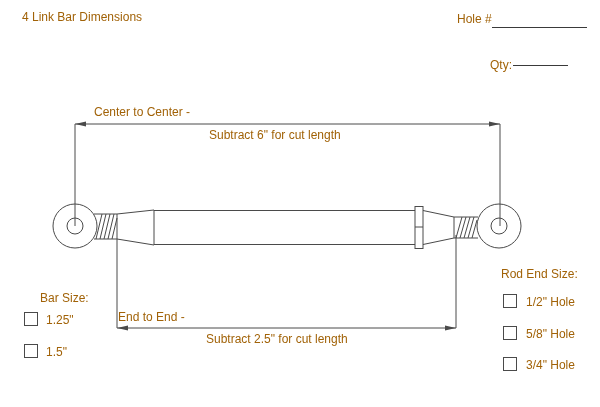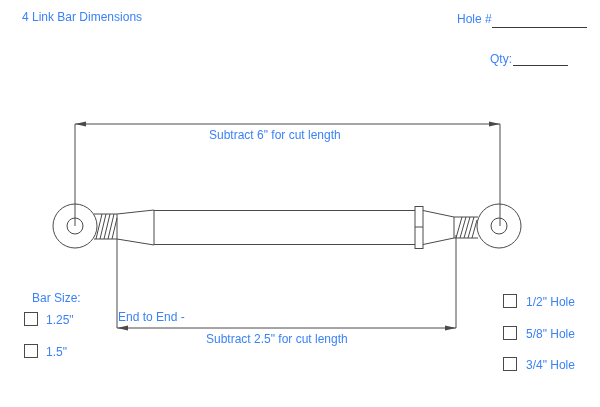--- a/index.html
+++ b/index.html
@@ -1,37 +1,37 @@
 <!DOCTYPE html>
 <html><head>
 <meta charset="utf-8">
 <style>
   html,body{margin:0;padding:0;background:#fff;}
   .page{
     position:relative;width:600px;height:407px;background:#ffffff;
     font-family:"Liberation Sans", sans-serif;color:#333333;overflow:hidden;
   }
-  .txt{position:absolute;font-size:12px;line-height:13px;white-space:nowrap;color:#3b82f6;}
+  .txt{position:absolute;font-size:12px;line-height:13px;white-space:nowrap;color:#a16207;}
   .fill-line{position:absolute;height:13px;border-bottom:1px solid #3a3a3a;background:transparent;}
   .checkbox{position:absolute;width:12px;height:12px;border:1.4px solid #4a4a4a;background:#ffffff;}
   .drawing{position:absolute;left:0;top:0;}
   .drawing path,.drawing circle,.drawing rect,.drawing line{stroke:#4a4a4a;stroke-width:1;fill:none;}
   .drawing polygon{fill:#4a4a4a;stroke:none;}
 </style>
 </head>
 <body>
 
 <div class="page">
 
   <div class="txt" style="left:22px;top:11px">4 Link Bar Dimensions</div>
 
   <div class="txt" style="left:457px;top:13px">Hole #</div>
   <div class="fill-line" style="left:492px;top:14px;width:95px"></div>
 
-  <div class="txt" style="left:490px;top:53px">Qty:</div>
+  <div class="txt" style="left:490px;top:59px">Qty:</div>
   <div class="fill-line" style="left:513px;top:52px;width:55px"></div>
 
   <svg class="drawing" width="600" height="407" viewBox="0 0 600 407">
 
     <g>
       <path d="M75 124 H500"></path>
       <path d="M75 124 V226"></path>
       <path d="M500 124 V226"></path>
       <polygon points="75,124 86,121.4 86,126.6"></polygon>
       <polygon points="500,124 489,121.4 489,126.6"></polygon>
@@ -92,31 +92,33 @@
       <path d="M468 238 L474 217"></path>
       <path d="M472 238 L477 220"></path>
     </g>
 
     <g>
       <circle cx="499" cy="226" r="22"></circle>
       <circle cx="499" cy="226" r="8"></circle>
     </g>
   </svg>
 
+  <div class="txt" style="left:94px;top:106px">Center to Center -</div>
   <div class="txt" style="left:209px;top:129px">Subtract 6" for cut length</div>
 
   <div class="txt" style="left:118px;top:311px">End to End -</div>
   <div class="txt" style="left:206px;top:333px">Subtract 2.5" for cut length</div>
 
-  <div class="txt" style="left:32px;top:292px">Bar Size:</div>
+  <div class="txt" style="left:40px;top:292px">Bar Size:</div>
   <div class="checkbox" style="left:24px;top:312px"></div>
   <div class="txt" style="left:46px;top:314px">1.25"</div>
   <div class="checkbox" style="left:24px;top:344px"></div>
   <div class="txt" style="left:46px;top:346px">1.5"</div>
 
+  <div class="txt" style="left:501px;top:268px">Rod End Size:</div>
   <div class="checkbox" style="left:503px;top:294px"></div>
   <div class="txt" style="left:526px;top:296px">1/2" Hole</div>
   <div class="checkbox" style="left:503px;top:326px"></div>
   <div class="txt" style="left:526px;top:328px">5/8" Hole</div>
   <div class="checkbox" style="left:503px;top:357px"></div>
   <div class="txt" style="left:526px;top:359px">3/4" Hole</div>
 
 </div>
 
 </body></html>

